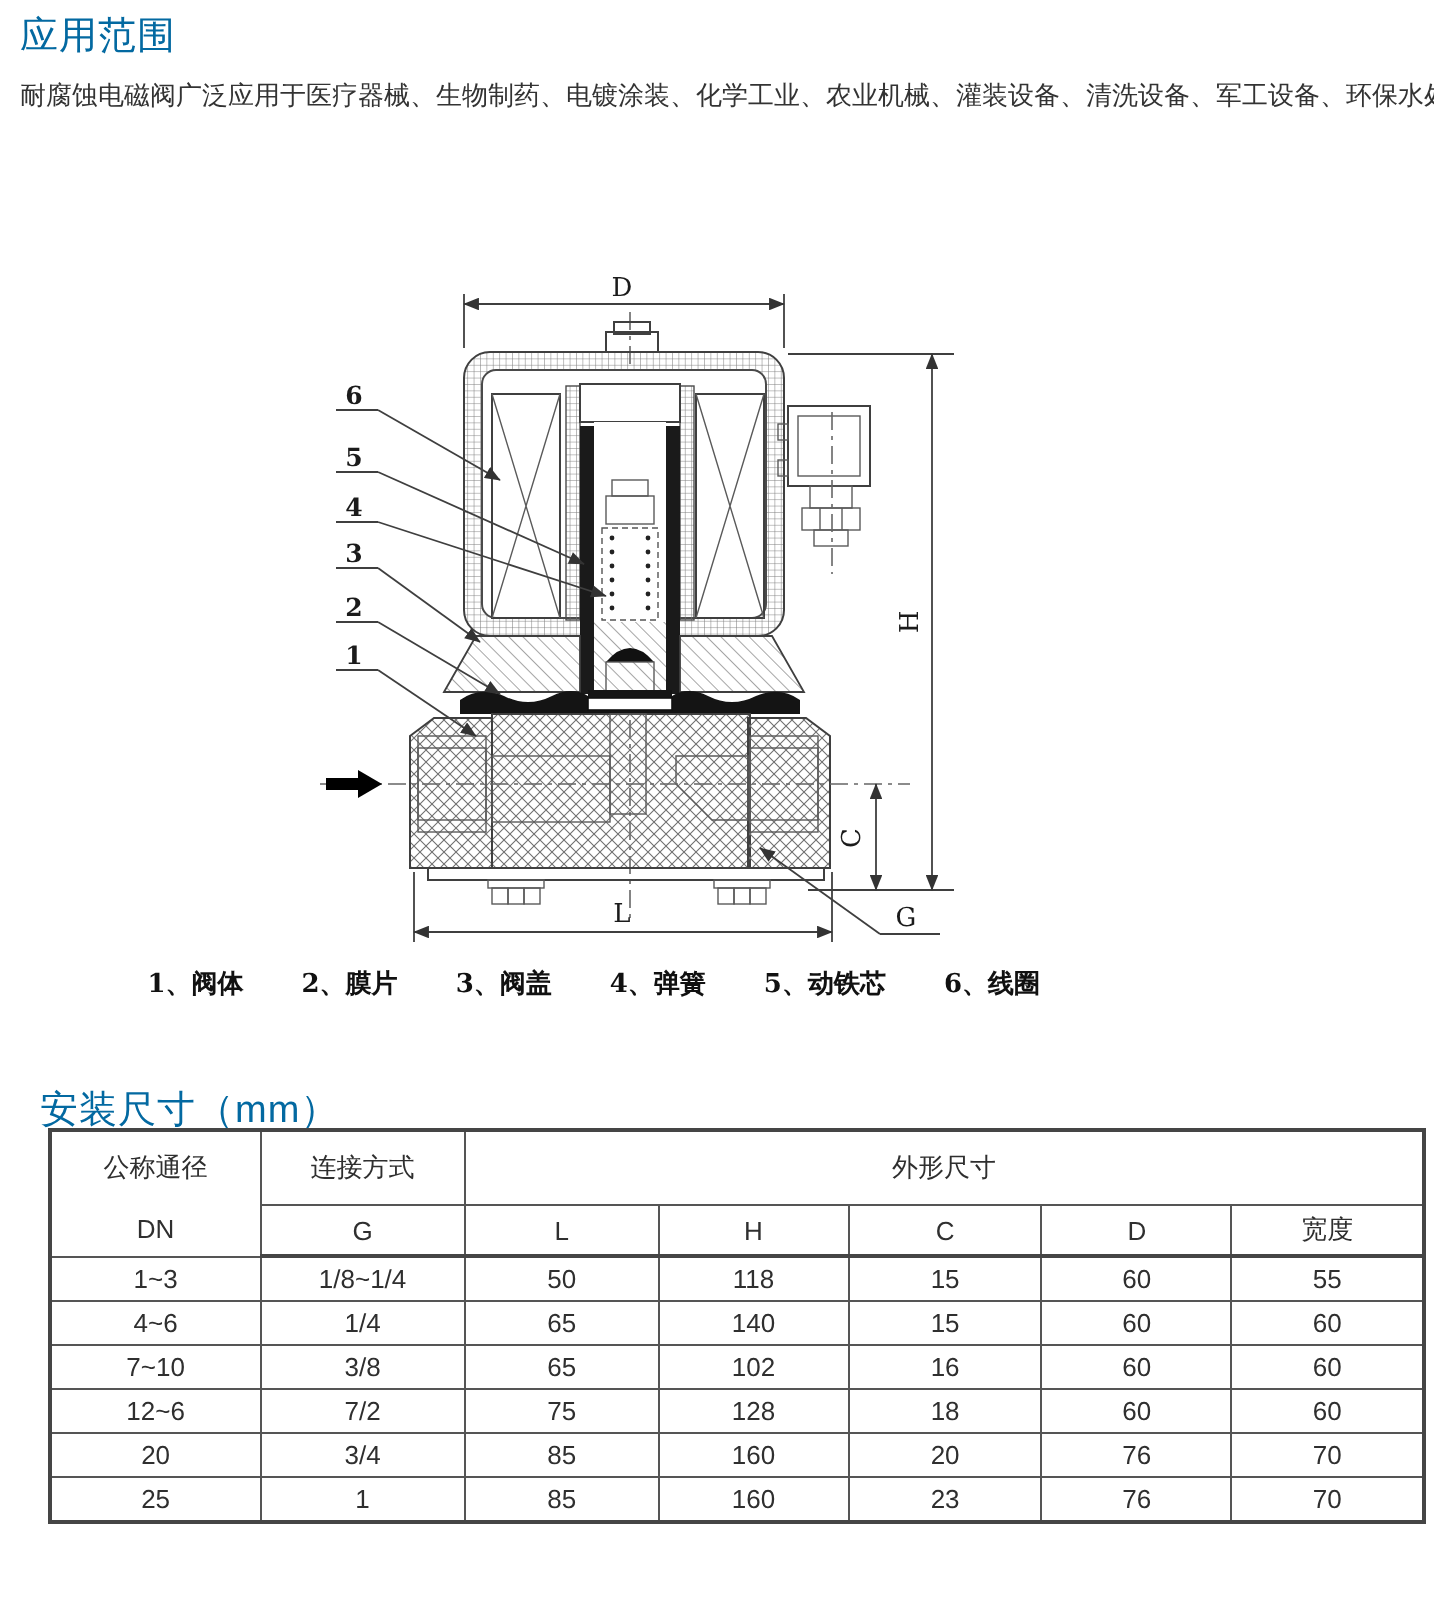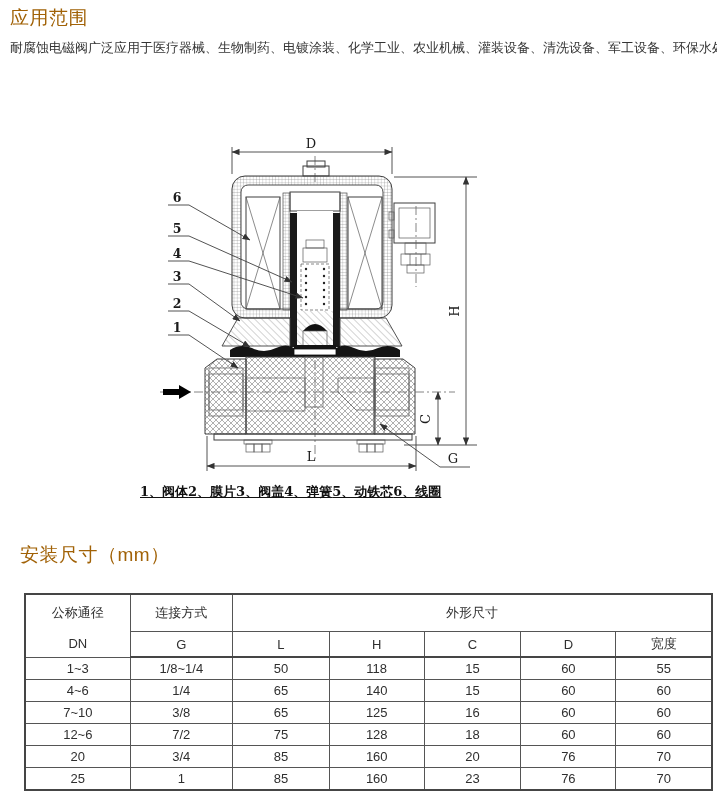--- a/index.html
+++ b/index.html
@@ -2,42 +2,42 @@
 <html><head>
 <meta charset="utf-8">
 <style>
   html,body{margin:0;padding:0;}
   body{
     width:717px;height:804px;background:#ffffff;position:relative;overflow:hidden;
     font-family:"Liberation Sans","DejaVu Sans",sans-serif;color:#333;
   }
   .abs{position:absolute;}
   .sec-title{
-    left:10px;font-size:19px;color:#a16207;letter-spacing:0.5px;font-weight:400;
+    left:10px;font-size:19px;color:#0369a1;letter-spacing:0.5px;font-weight:400;
   }
   .para{
     left:10px;top:37px;width:702px;font-size:13px;line-height:21px;color:#333;
   }
   .para div{white-space:nowrap;}
   
   #diagram-svg{position:absolute;left:150px;top:133px;}
   .dwg{stroke:#3f3f3f;stroke-width:1;fill:none;}
   .dwg-thin{stroke:#5a5a5a;stroke-width:0.7;fill:none;}
   .dim{stroke:#3f3f3f;stroke-width:0.9;fill:none;}
   .cl{stroke:#666;stroke-width:0.8;fill:none;stroke-dasharray:9 3 2 3;}
   .dimtxt{font-family:"DejaVu Serif","Liberation Serif",serif;font-size:13px;fill:#1b1b1b;}
   .numtxt{font-family:"DejaVu Serif","Liberation Serif",serif;font-size:12.5px;font-weight:700;fill:#1b1b1b;}
   .caption{
-    left:140px;top:483px;width:380px;display:flex;justify-content:flex-start;gap:0;
+    left:140px;top:483px;width:380px;display:flex;justify-content:flex-end;gap:29px;
     font-family:"DejaVu Serif","Liberation Serif",serif;font-weight:700;
-    font-size:13px;color:#111;white-space:nowrap;text-decoration:underline;
+    font-size:13px;color:#111;white-space:nowrap;
   }
   
   .dims-table{
-    position:absolute;left:24px;top:593px;width:689px;
+    position:absolute;left:24px;top:564px;width:689px;
     border-collapse:collapse;table-layout:fixed;
     font-size:13px;color:#2f2f2f;text-align:center;
   }
   .dims-table th,.dims-table td{
     border:1px solid #555;font-weight:400;padding:0;
   }
   .dims-table{border:2px solid #454545;}
   .dims-table .hrow1 th{height:36px;}
   .dims-table .hrow2 th{height:24px;border-bottom:2px solid #454545;}
   .dims-table td{height:21px;margin-top:41px;}
@@ -278,21 +278,21 @@
     <td>65</td>
         <td>140</td>
     <td>15</td>
         <td>60</td>
     <td>60</td>
   </tr>
   <tr>
     <td>7~10</td>
         <td>3/8</td>
     <td>65</td>
-        <td>125</td>
+        <td>102</td>
     <td>16</td>
         <td>60</td>
     <td>60</td>
   </tr>
   <tr>
     <td>12~6</td>
         <td>7/2</td>
     <td>75</td>
         <td>128</td>
     <td>18</td>

